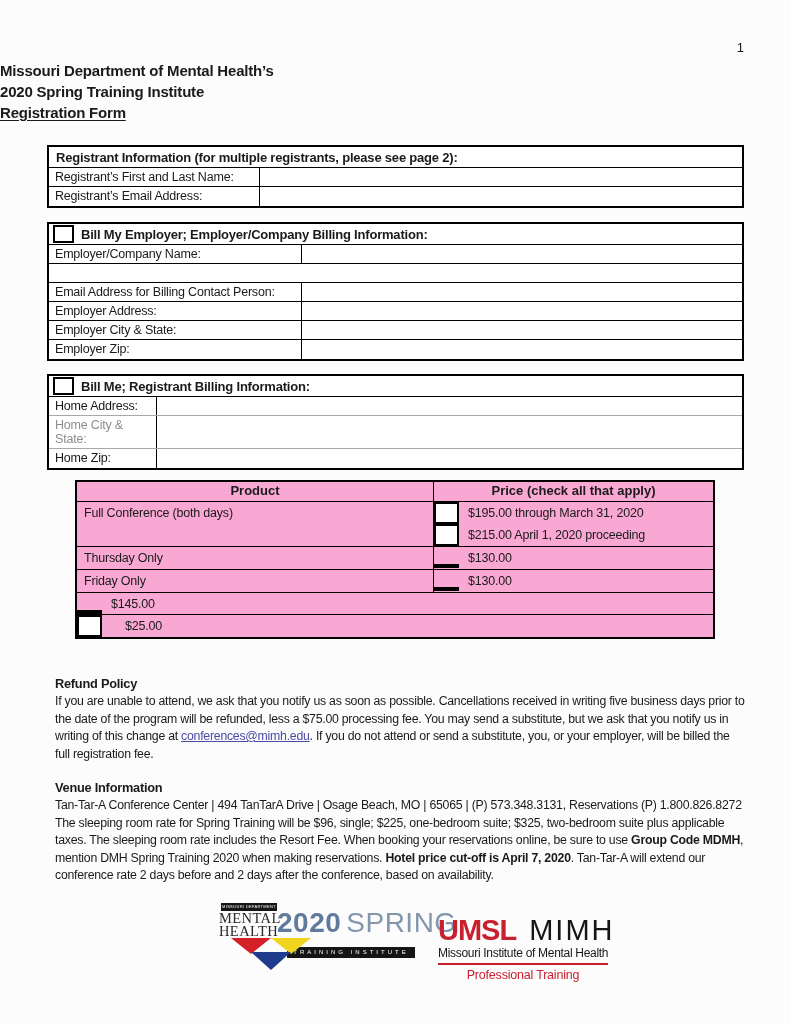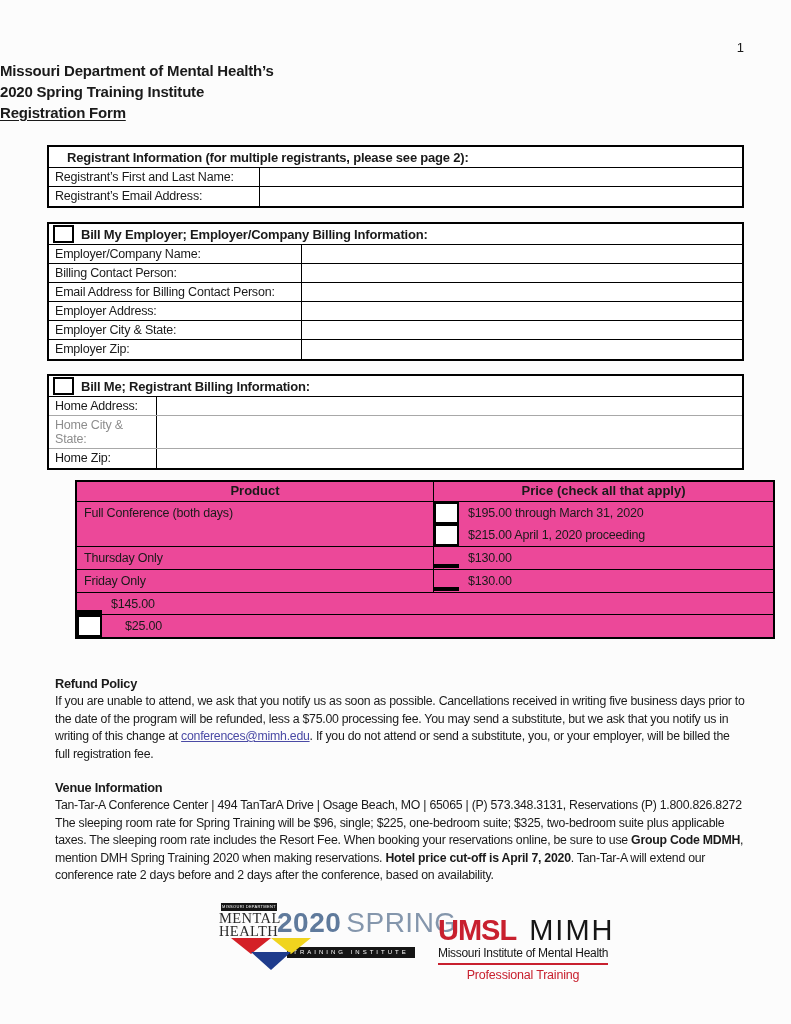--- a/index.html
+++ b/index.html
@@ -22,36 +22,36 @@
   }
   .page-number{position:absolute;top:40px;right:47px;font-size:13px;}
   .title-block{position:absolute;top:60px;left:0;width:100%;text-align:left;
     font-weight:bold;font-size:15px;line-height:21px;letter-spacing:-0.2px;}
   .title-underline{text-decoration:underline;text-underline-offset:2px;}
 
   
   .tbl{position:absolute;left:47px;width:697px;border:2px solid #000;background:#fff;}
   .tbl-header{display:flex;align-items:center;font-weight:bold;font-size:13px;
     min-height:21px;border-bottom:1px solid #000;padding:1px 4px;letter-spacing:-0.2px;}
-  .tbl-header.no-cb{padding-left:18px;}
+  .tbl-header.no-cb{padding-left:7px;}
   .tbl-row{display:flex;min-height:19px;border-bottom:1px solid #000;}
   .tbl-row:last-child{border-bottom:none;}
   .tbl-label{padding:2px 6px;font-size:12.5px;border-right:1px solid #000;letter-spacing:-0.2px;}
   .tbl-value{flex:1;}
   .cb{width:21px;height:18px;border:2px solid #000;background:#fff;flex:none;margin-right:7px;cursor:pointer;}
   .w211{width:211px;} .w253{width:253px;} .w108{width:108px;}
   .row-light{border-bottom-color:#a8a8a8;}
   .label-gray{color:var(--gray-label);}
 
   #tbl-registrant{top:145px;}
   #tbl-employer{top:222px;}
   #tbl-billme{top:374px;}
 
   
-  .product-table{position:absolute;top:480px;left:75px;width:700px;border:2px solid #000;background:#ec4899;}
+  .product-table{position:absolute;top:480px;left:75px;width:640px;border:2px solid #000;background:#f9a8d4;}
   .pt-headrow{display:flex;font-weight:bold;font-size:13px;border-bottom:1px solid #000;}
   .pt-h1{width:357px;text-align:center;border-right:1px solid #000;padding:1px 0;min-height:19px;}
   .pt-h2{flex:1;text-align:center;padding:1px 0;}
   .pt-row{display:flex;border-bottom:1px solid #000;}
   .pt-row:last-child{border-bottom:none;}
   .pt-product{width:357px;border-right:1px solid #000;padding:2px 7px;
     font-size:12.5px;line-height:18px;letter-spacing:-0.2px;}
   .pt-price{flex:1;display:flex;flex-direction:column;}
   .pt-option{display:flex;align-items:flex-end;min-height:21px;}
   .pt-cb{width:25px;border:2px solid #000;background:#fff;flex:none;cursor:pointer;}
@@ -127,21 +127,20 @@
   <div class="tbl" id="tbl-employer">
     <div class="tbl-header">
       <span class="cb"></span>
       <span>Bill My Employer; Employer/Company Billing Information:</span>
     </div>
     <div class="tbl-row">
       <div class="tbl-label w253">Employer/Company Name:</div>
       <div class="tbl-value"></div>
     </div>
     <div class="tbl-row">
-      <div class="tbl-label w253">Billing Contact Person:</div>
       <div class="tbl-value"></div>
     </div>
     <div class="tbl-row">
       <div class="tbl-label w253">Email Address for Billing Contact Person:</div>
       <div class="tbl-value"></div>
     </div>
     <div class="tbl-row">
       <div class="tbl-label w253">Employer Address:</div>
       <div class="tbl-value"></div>
     </div>

